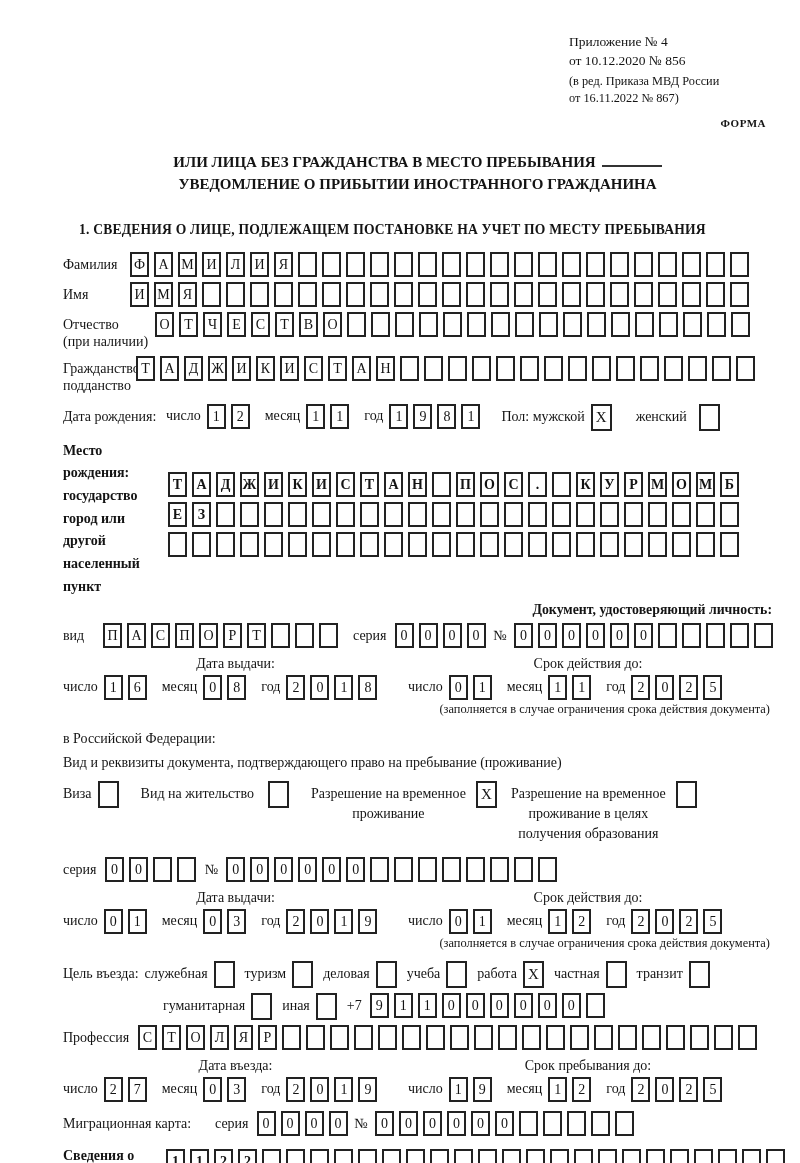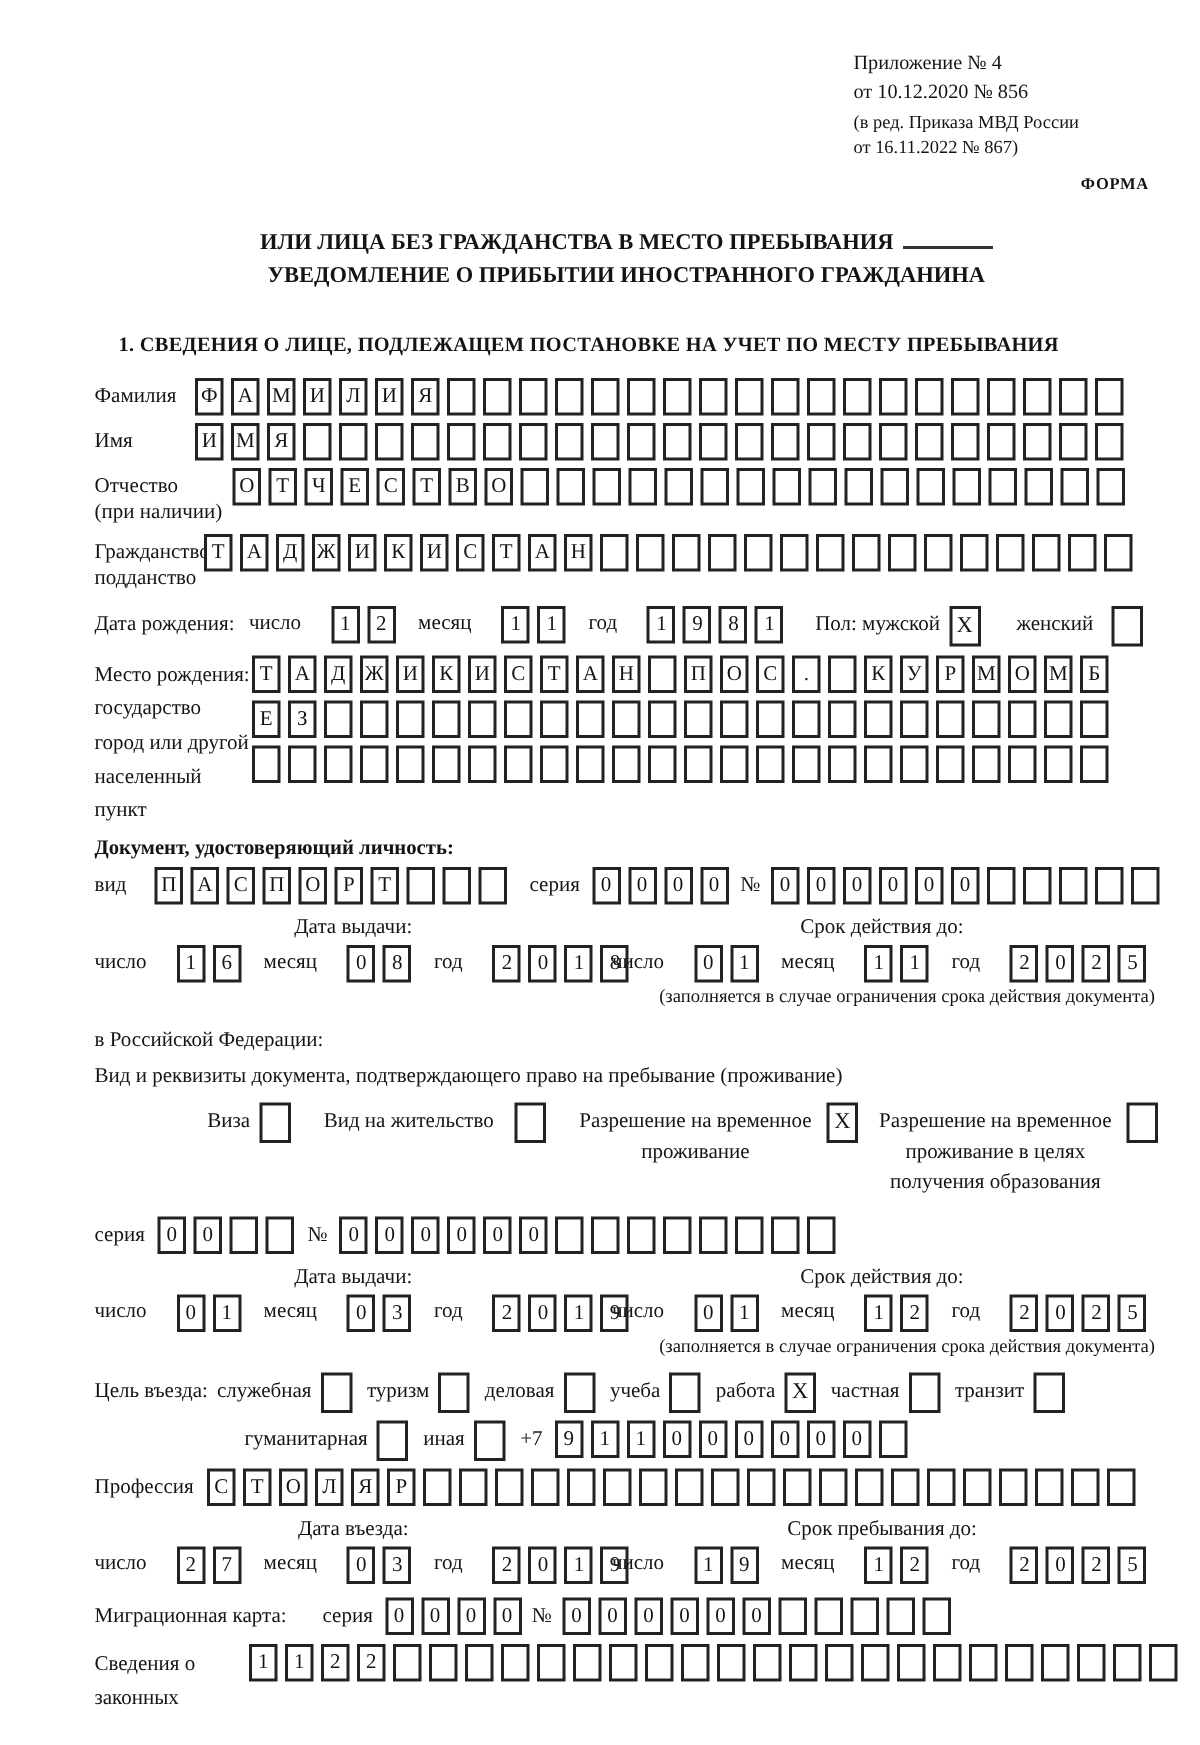--- a/index.html
+++ b/index.html
@@ -27,44 +27,44 @@
     font-size:14px;line-height:21px;vertical-align:top;background:#fff;
   }
   .cb{
     display:inline-block;width:21px;height:27px;box-sizing:border-box;
     border:2px solid #222;text-align:center;font-size:15px;line-height:23px;
     vertical-align:top;flex:0 0 auto;background:#fff;
   }
   .mlabel{padding-top:4px;line-height:1.25;}
   
   .dg{display:inline-flex;align-items:flex-start;white-space:nowrap;}
-  .dg .dg-label{padding:4px 20px 0 0;}
+  .dg .dg-label{padding:4px 6px 0 0;}
   .dg .dg-cells{margin-right:10px;}
   .date-pair{display:flex;margin-top:8px;}
   .dp-col{display:flex;flex-direction:column;}
   .dp-col.left{width:345px;}
   .dp-col.right{width:360px;}
   .dp-head{text-align:center;margin-bottom:3px;}
   .note{ text-align:right;font-size:12.4px;margin-top:2px;margin-right:2px;}
   .intro{margin-top:10px;line-height:1.7;}
   
-  .res-opts{display:flex;align-items:flex-start;margin-top:6px;justify-content:flex-end;}
+  .res-opts{display:flex;align-items:flex-start;margin-top:6px;}
   .res-opt{display:flex;align-items:flex-start;}
   .opt-lines{display:flex;flex-direction:column;text-align:center;line-height:1.45;padding-top:3px;}
   .gap6{width:6px;flex:0 0 auto;} .gap10{width:10px;flex:0 0 auto;}
   .gap14{width:14px;flex:0 0 auto;} .gap22{width:22px;flex:0 0 auto;}
   
   .purpose .mlabel{margin-right:6px;}
   .purpose .cb{margin-right:10px;}
   
-  .block{display:flex;align-items:flex-start;margin-top:6px;}
+  .block{display:flex;align-items:center;margin-top:6px;font-weight:bold;}
   .block .labels{display:flex;flex-direction:column;line-height:1.62;padding-top:3px;flex:0 0 auto;}
   .block .boxrows .cells{display:block;margin-bottom:5px;}
   .reps .boxrows .cells{margin-bottom:8px;}
-  .center-head{text-align:left;font-weight:bold;font-size:13.8px;margin-top:4px;}
+  .center-head{text-align:right;font-weight:bold;font-size:13.8px;margin-top:4px;}
 </style>
 </head>
 <body>
 
 <div class="page">
 
   <div class="hdr">
     <div>Приложение № 4</div>
     <div>от 10.12.2020 № 856</div>
     <div class="sub">

